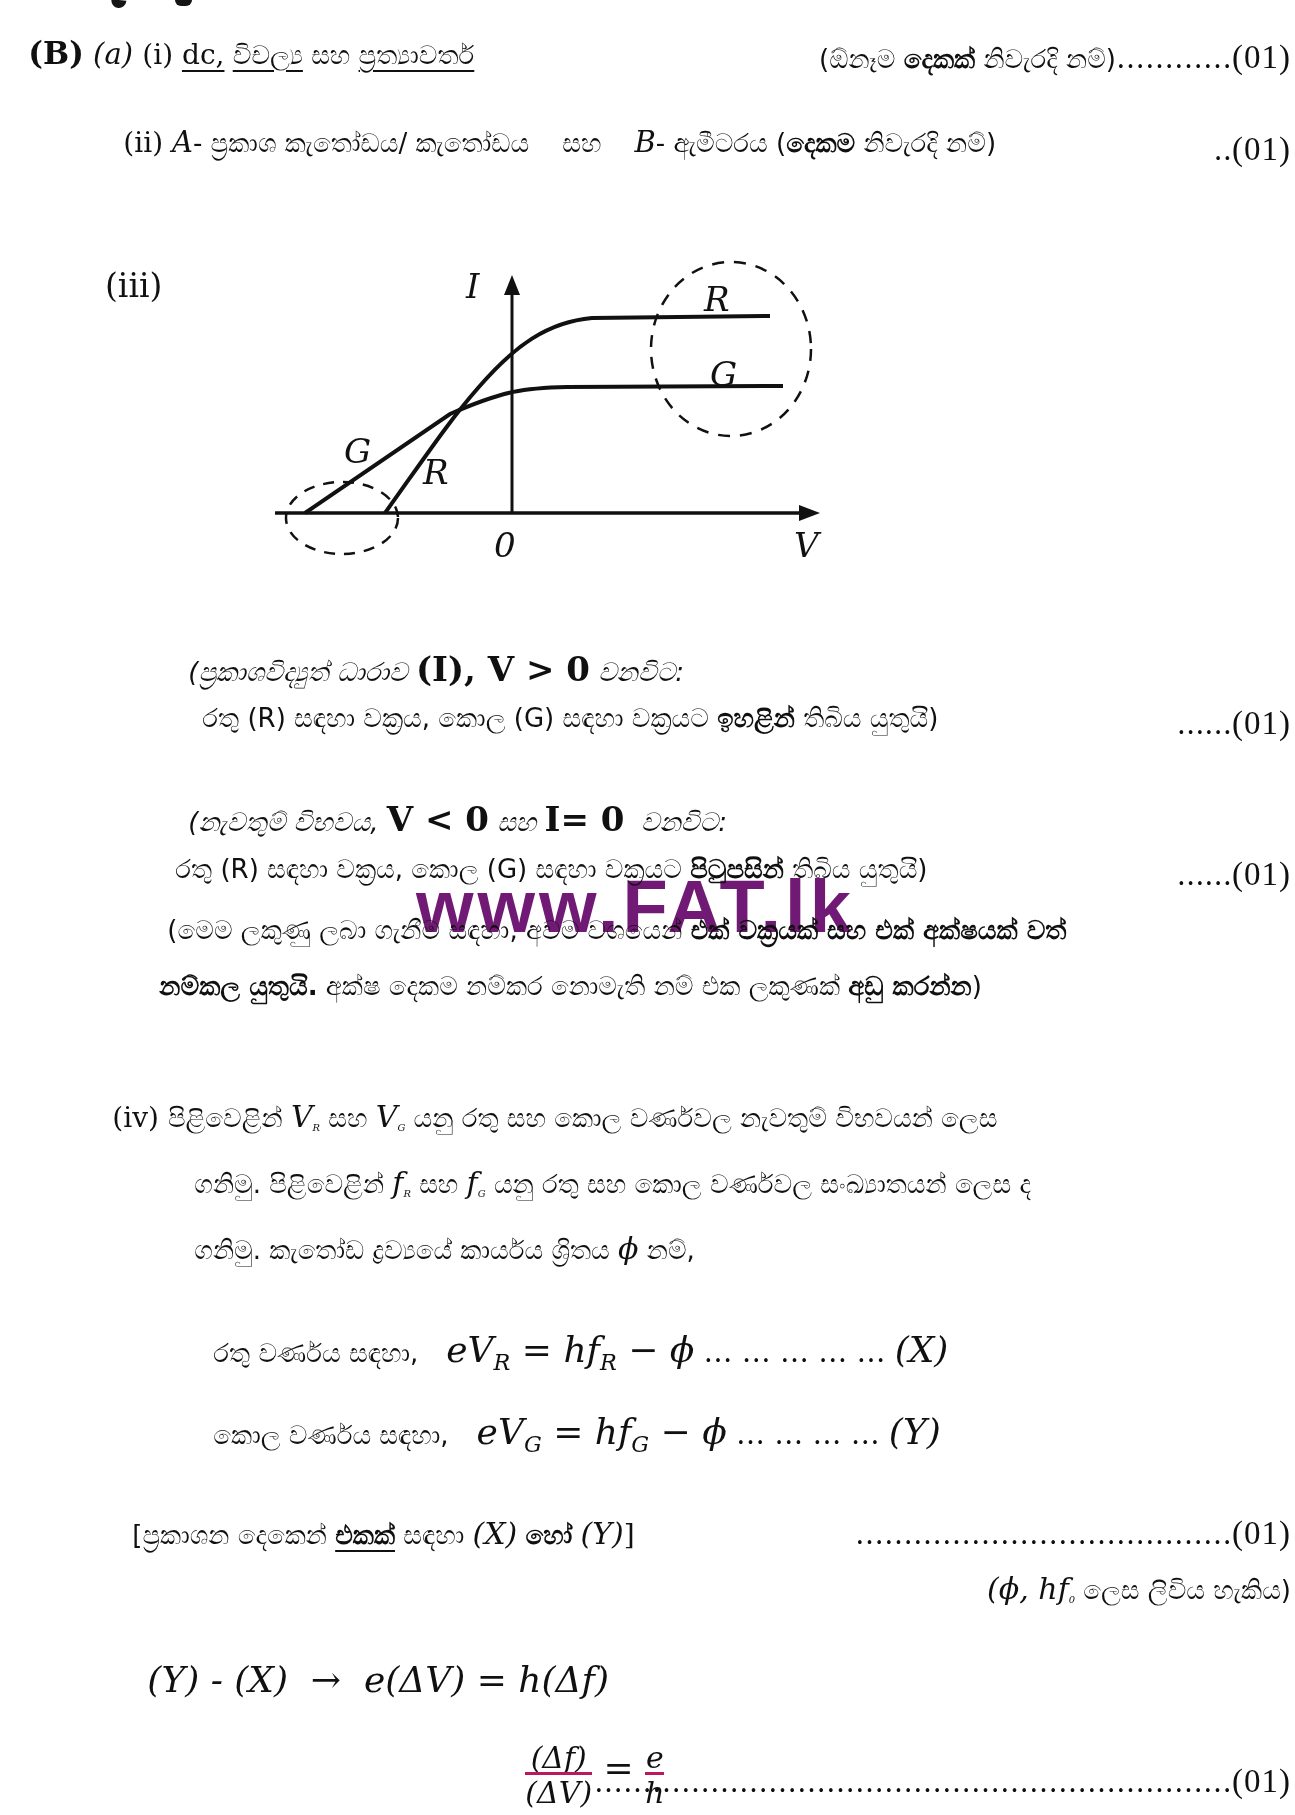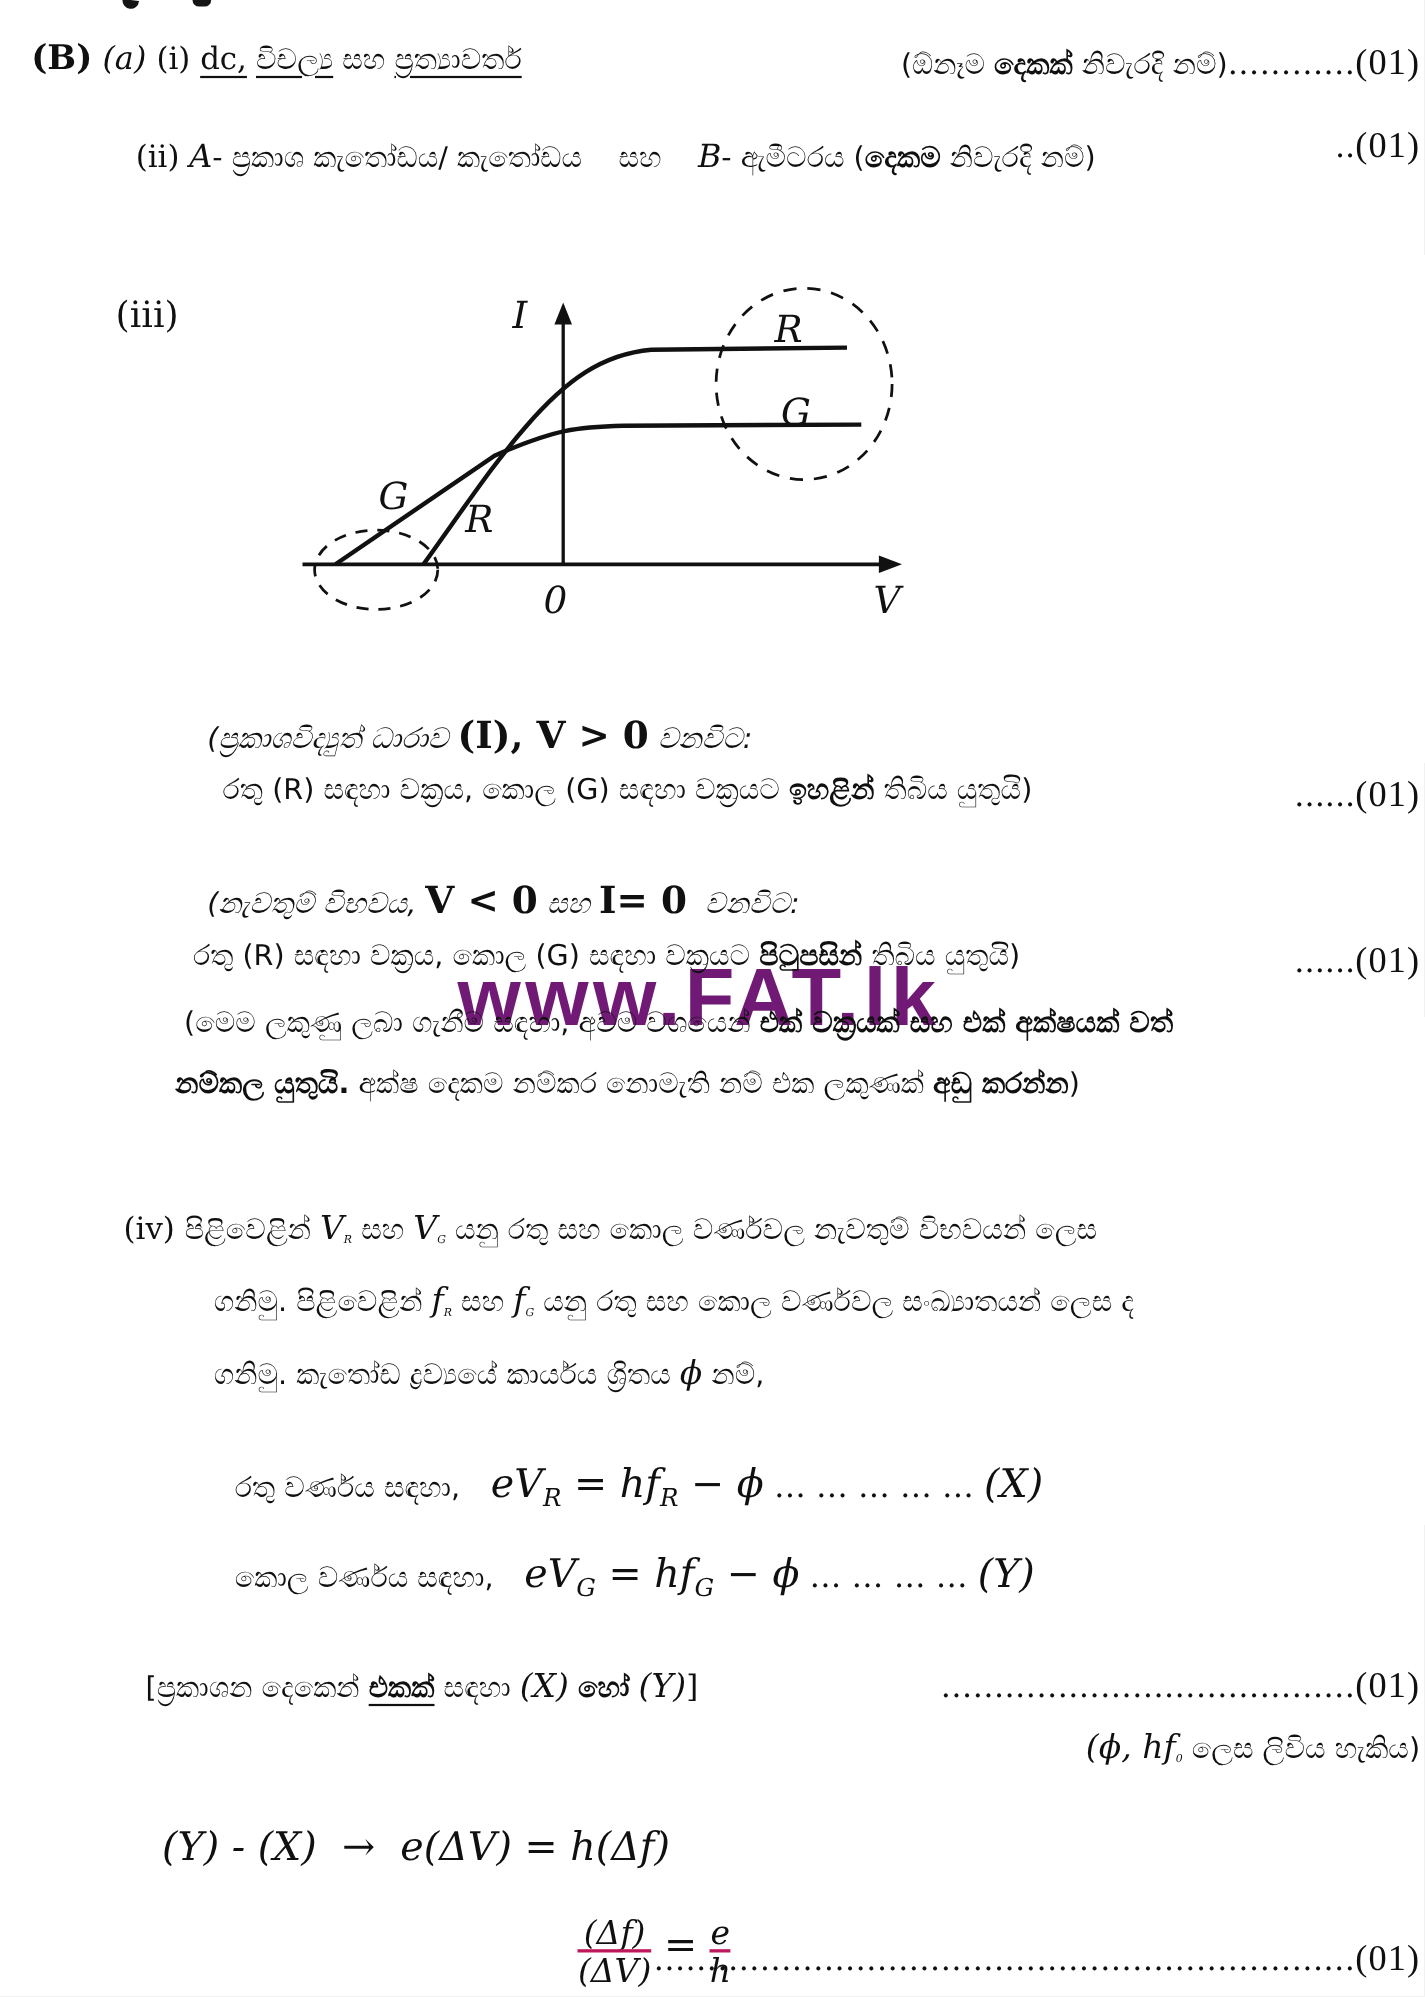--- a/index.html
+++ b/index.html
@@ -43,21 +43,21 @@
   <div class="ln" style="left:8px;top:16px;">
     <span class="hb">(B)</span><span class="hi"> (a) </span><span class="hs">(i) </span><span class="hs u">dc,</span><span class="sin"> </span><span class="sin u">විචල්‍ය</span><span class="sin"> සහ </span><span class="sin u">ප්‍රත්‍යාවර්ත</span>
   </div>
   <div class="rc" style="top:20px;">
     <span class="sin">(ඕනෑම </span><span class="sin b">දෙකක්</span><span class="sin"> නිවැරදි නම්)</span><span class="dots">…………</span><span class="mark">(01)</span>
   </div>
 
   <div class="ln" style="left:103px;top:106px;">
     <span class="hs">(ii) </span><span class="hi">A</span><span class="sin">- ප්‍රකාශ කැතෝඩය/ කැතෝඩය    සහ    </span><span class="hi">B</span><span class="sin">- ඇමීටරය (</span><span class="sin b">දෙකම</span><span class="sin"> නිවැරදි නම්)</span>
   </div>
-  <div class="rc" style="top:96px;">
+  <div class="rc" style="top:112px;">
     <span class="dots">..</span><span class="mark">(01)</span>
   </div>
 
   <svg style="left:90px;top:225px;" width="745" height="345" viewBox="90 225 745 345">
     <text x="105" y="297" class="glab">(iii)</text>
 
     <line x1="512" y1="513" x2="512" y2="288" stroke="#111" stroke-width="3"></line>
     <polygon points="512,275 504,295 520,295" fill="#111"></polygon>
     <line x1="275" y1="513" x2="806" y2="513" stroke="#111" stroke-width="3.5"></line>
     <polygon points="820,513 799,505 799,521" fill="#111"></polygon>

